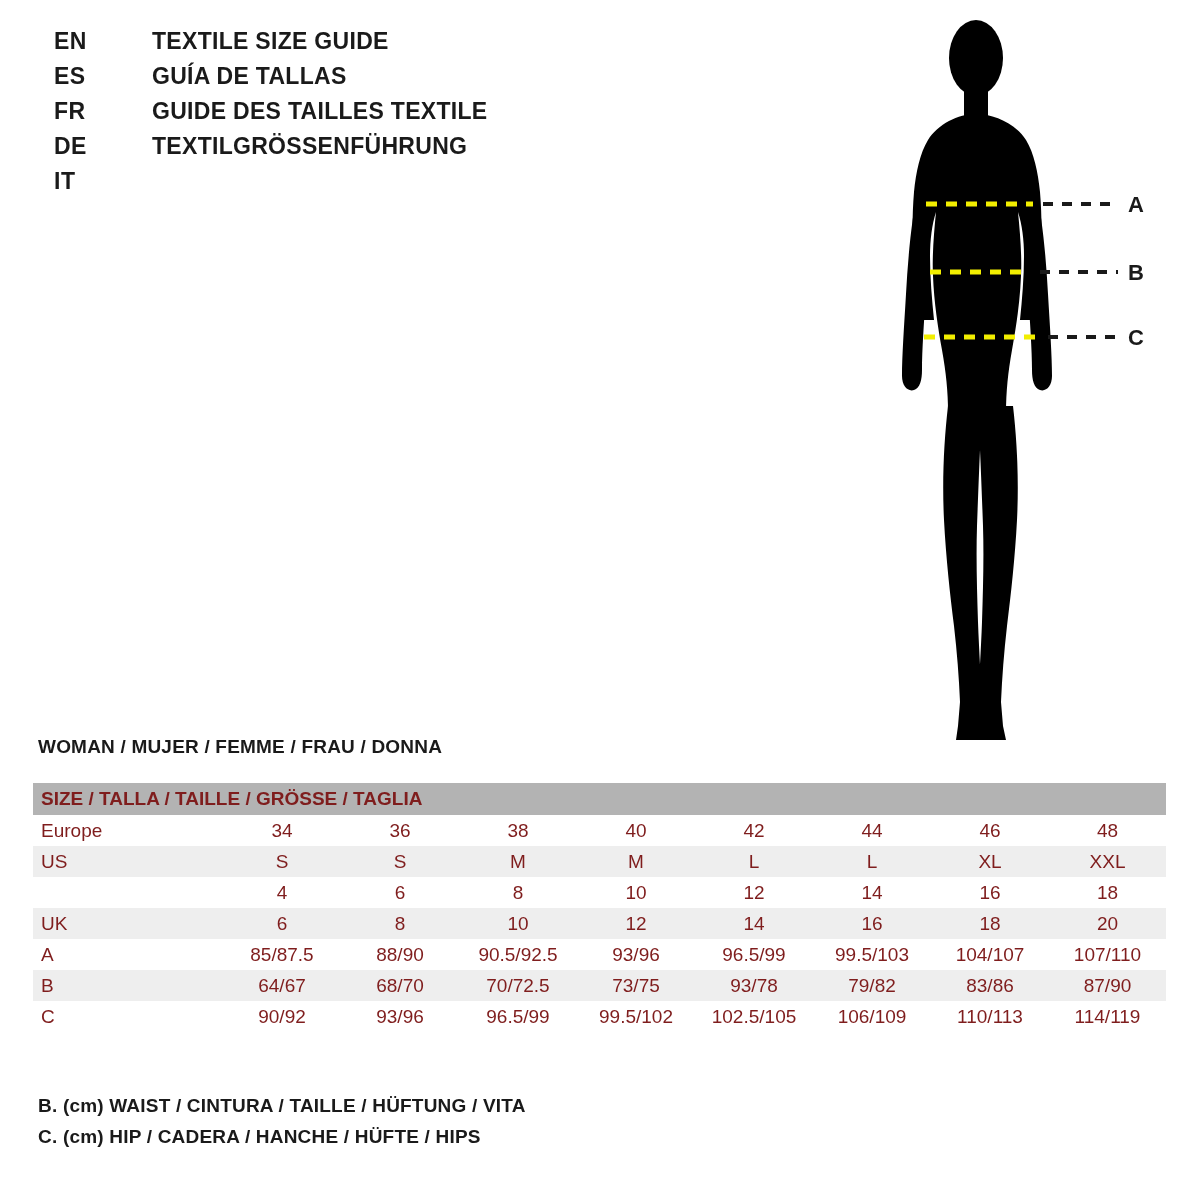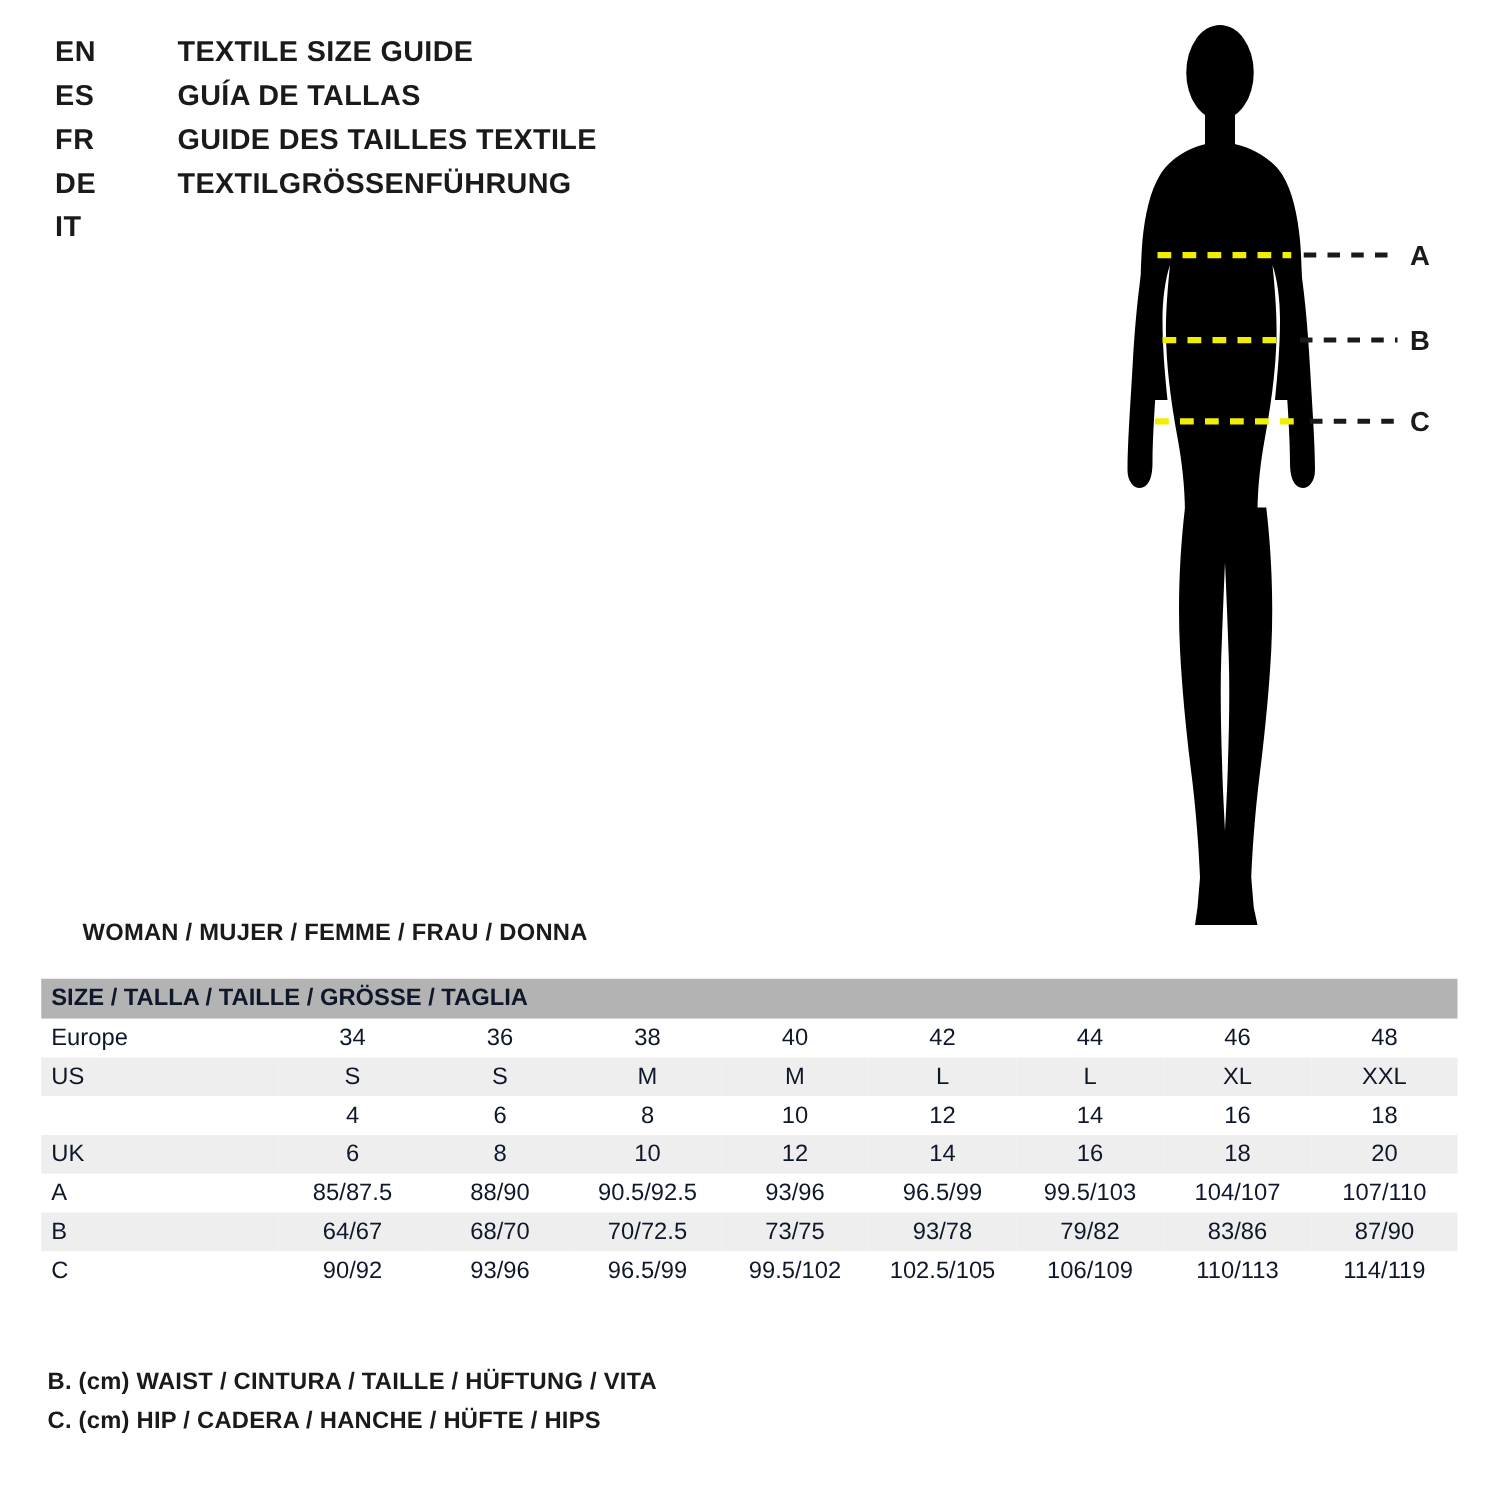--- a/index.html
+++ b/index.html
@@ -12,21 +12,21 @@
     height: 1200px;
     font-family: "Liberation Sans", sans-serif;
     color: #1a1a1a;
     position: relative;
     overflow: hidden;
   }
 
   
   #title-block {
     position: absolute;
-    left: 44px;
+    left: 54px;
     top: 28px;
     width: 520px;
   }
   .title-row {
     display: flex;
     align-items: baseline;
     height: 35px;
   }
   .title-lang {
     width: 78px;
@@ -66,33 +66,32 @@
 
   
   #section-heading {
     position: absolute;
     left: 38px;
     top: 736px;
     font-size: 19px;
     font-weight: bold;
     letter-spacing: 0.2px;
     color: #1a1a1a;
-    margin-left: 28px;
   }
 
   
   #size-table {
     position: absolute;
     left: 33px;
     top: 783px;
     width: 1133px;
     border-collapse: collapse;
     table-layout: fixed;
     font-size: 19px;
-    color: #0f172a;
+    color: #7f1d1d;
   }
   #size-table th, #size-table td {
     padding: 0;
     height: 31px;
     line-height: 31px;
     font-weight: normal;
   }
   #size-table .hdr-row th {
     background: #b3b3b3;
     text-align: left;

